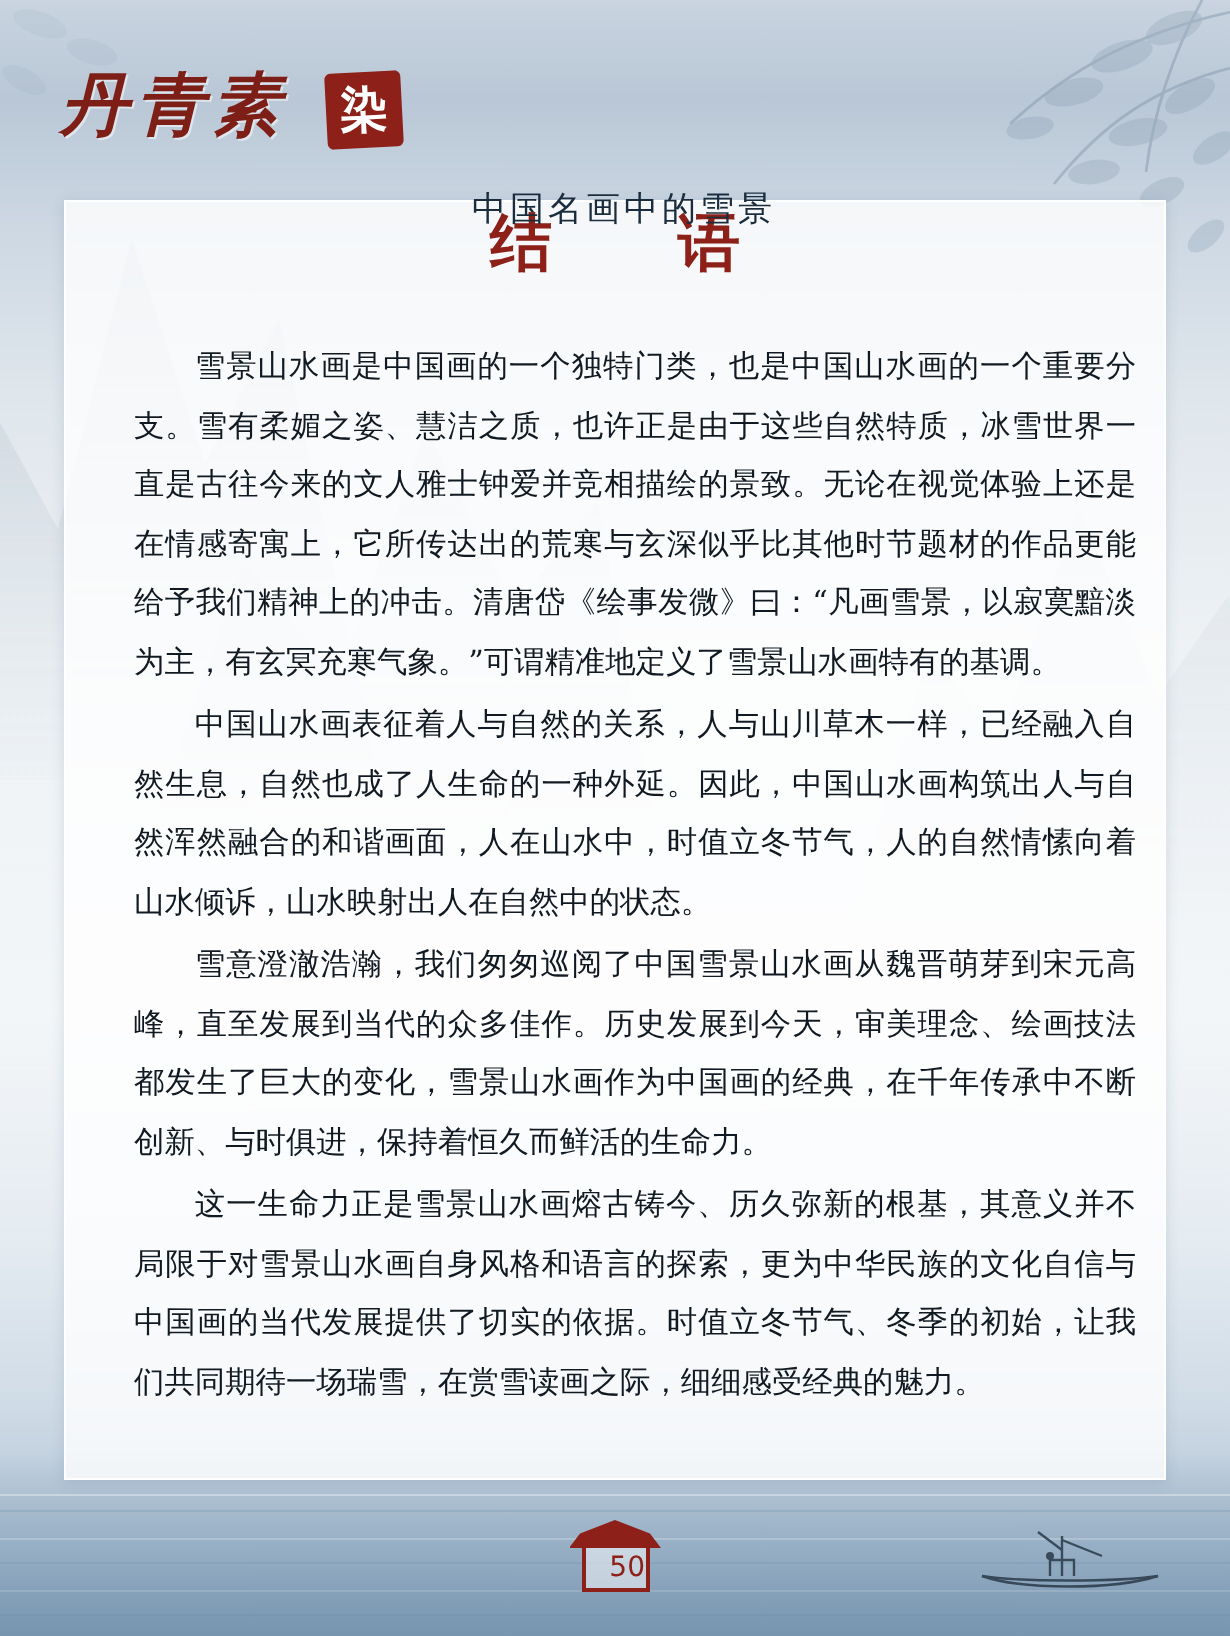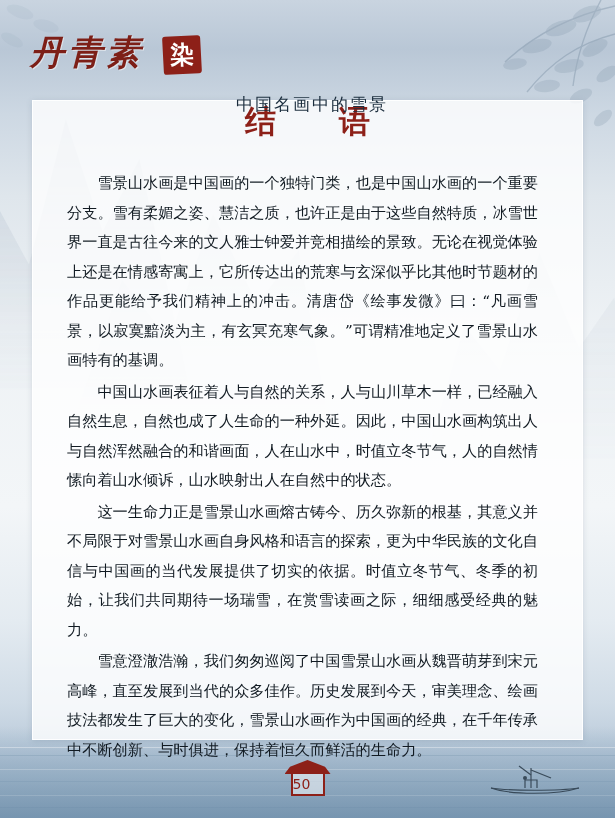--- a/index.html
+++ b/index.html
@@ -133,21 +133,21 @@
     text-align: center;
     color: #8d2018;
     font-size: 31px;
     font-weight: bold;
     letter-spacing: 16px;
     text-indent: 16px;
     font-family: "DejaVu Serif", "Liberation Serif", serif;
   }
 
   #body {
-    margin: 26px 44px 0 34px;
+    margin: 26px 14px 0 34px;
   }
   #body p {
     margin: 0 0 2px 0;
     text-indent: 2em;
     font-size: 15.2px;
     line-height: 29.5px;
     color: #111a22;
     text-align: justify;
     font-family: "DejaVu Serif", "Liberation Serif", serif;
   }
@@ -156,21 +156,21 @@
   #footer {
     position: absolute;
     left: 0; right: 0; bottom: 0; height: 78px;
     z-index: 6;
   }
   #pagenum-wrap {
     position: absolute;
     left: 50%; bottom: 18px;
     transform: translateX(-50%);
     width: 46px; height: 40px;
-    text-align: left;
+    text-align: right;
   }
   #pagenum-roof {
     width: 46px; height: 14px;
     background: #8d2018;
     clip-path: polygon(0% 100%, 12% 48%, 50% 0%, 88% 48%, 100% 100%);
     margin: 0 auto;
   }
   #pagenum-box {
     width: 34px; height: 22px;
     margin: 0 auto;
@@ -249,22 +249,22 @@
     <div class="seal">染</div>
   </div>
   <div id="subtitle">中国名画中的雪景</div>
 </div>
 
 <div id="card">
   <div id="title">结　语</div>
   <div id="body">
     <p>雪景山水画是中国画的一个独特门类，也是中国山水画的一个重要分支。雪有柔媚之姿、慧洁之质，也许正是由于这些自然特质，冰雪世界一直是古往今来的文人雅士钟爱并竞相描绘的景致。无论在视觉体验上还是在情感寄寓上，它所传达出的荒寒与玄深似乎比其他时节题材的作品更能给予我们精神上的冲击。清唐岱《绘事发微》曰：“凡画雪景，以寂寞黯淡为主，有玄冥充寒气象。”可谓精准地定义了雪景山水画特有的基调。</p>
     <p>中国山水画表征着人与自然的关系，人与山川草木一样，已经融入自然生息，自然也成了人生命的一种外延。因此，中国山水画构筑出人与自然浑然融合的和谐画面，人在山水中，时值立冬节气，人的自然情愫向着山水倾诉，山水映射出人在自然中的状态。</p>
+    <p>雪意澄澈浩瀚，我们匆匆巡阅了中国雪景山水画从魏晋萌芽到宋元高峰，直至发展到当代的众多佳作。历史发展到今天，审美理念、绘画技法都发生了巨大的变化，雪景山水画作为中国画的经典，在千年传承中不断创新、与时俱进，保持着恒久而鲜活的生命力。</p>
     <p>这一生命力正是雪景山水画熔古铸今、历久弥新的根基，其意义并不局限于对雪景山水画自身风格和语言的探索，更为中华民族的文化自信与中国画的当代发展提供了切实的依据。时值立冬节气、冬季的初始，让我们共同期待一场瑞雪，在赏雪读画之际，细细感受经典的魅力。</p>
-    <p>雪意澄澈浩瀚，我们匆匆巡阅了中国雪景山水画从魏晋萌芽到宋元高峰，直至发展到当代的众多佳作。历史发展到今天，审美理念、绘画技法都发生了巨大的变化，雪景山水画作为中国画的经典，在千年传承中不断创新、与时俱进，保持着恒久而鲜活的生命力。</p>
   </div>
 </div>
 
 <div id="footer">
   <div id="pagenum-wrap">
     <div id="pagenum-roof"></div>
     <div id="pagenum-box">50</div>
   </div>
 
   <svg id="boat" viewBox="0 0 110 34">

